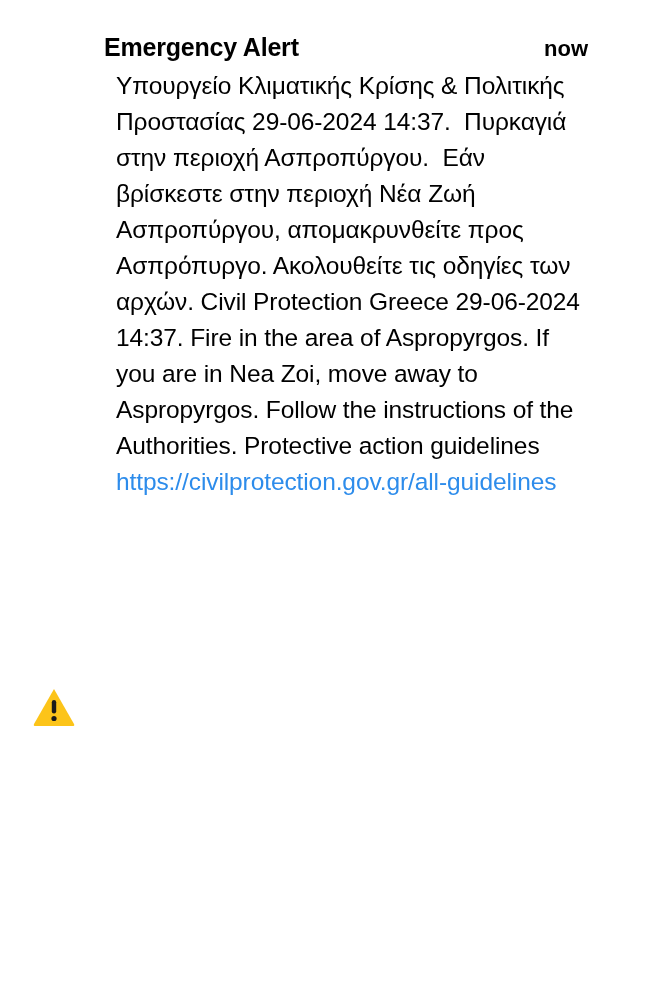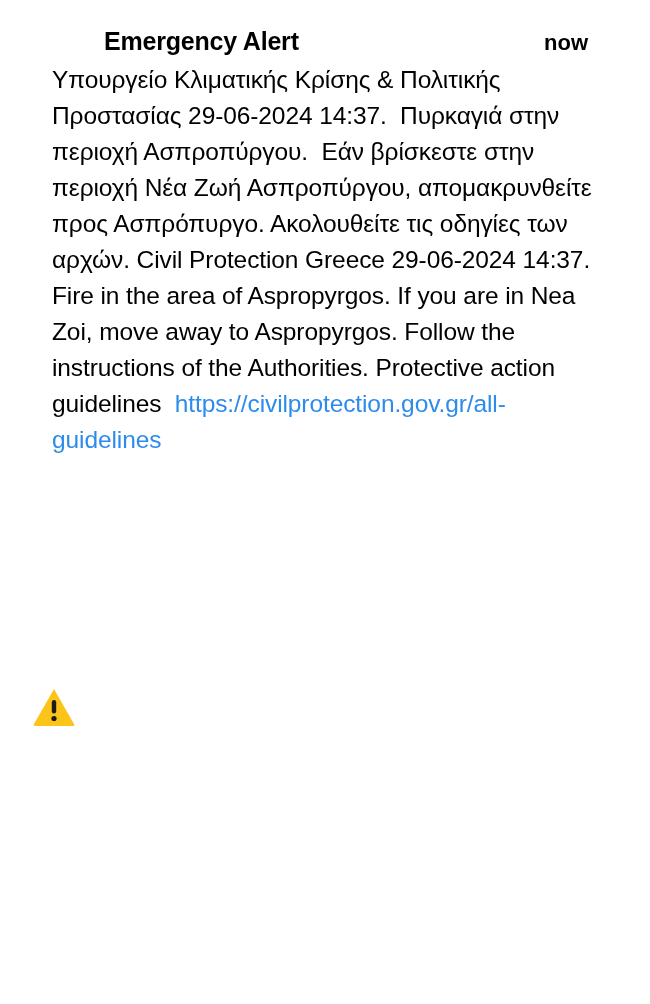--- a/index.html
+++ b/index.html
@@ -16,21 +16,21 @@
   .screen {
     position: relative;
     width: 650px;
     height: 1004px;
     background: #ffffff;
     overflow: hidden;
   }
   .alert-card {
     position: absolute;
     left: 0;
-    top: 8px;
+    top: 14px;
     width: 650px;
     padding: 18px 0 0 0;
     box-sizing: border-box;
   }
   .alert-header {
     position: relative;
     display: flex;
     align-items: baseline;
     justify-content: space-between;
     padding: 0 62px 0 104px;
@@ -43,21 +43,21 @@
     letter-spacing: -0.2px;
     line-height: 30px;
   }
   .alert-time {
     font-size: 22px;
     font-weight: bold;
     color: #000000;
     line-height: 30px;
   }
   .alert-body {
-    padding: 4px 58px 0 52px;
+    padding: 4px 58px 0 116px;
     box-sizing: border-box;
     font-size: 24.5px;
     line-height: 36px;
     color: #000000;
     letter-spacing: -0.1px;
     word-spacing: 0px;
   }
   .alert-body .seg {
     white-space: pre-wrap;
   }

